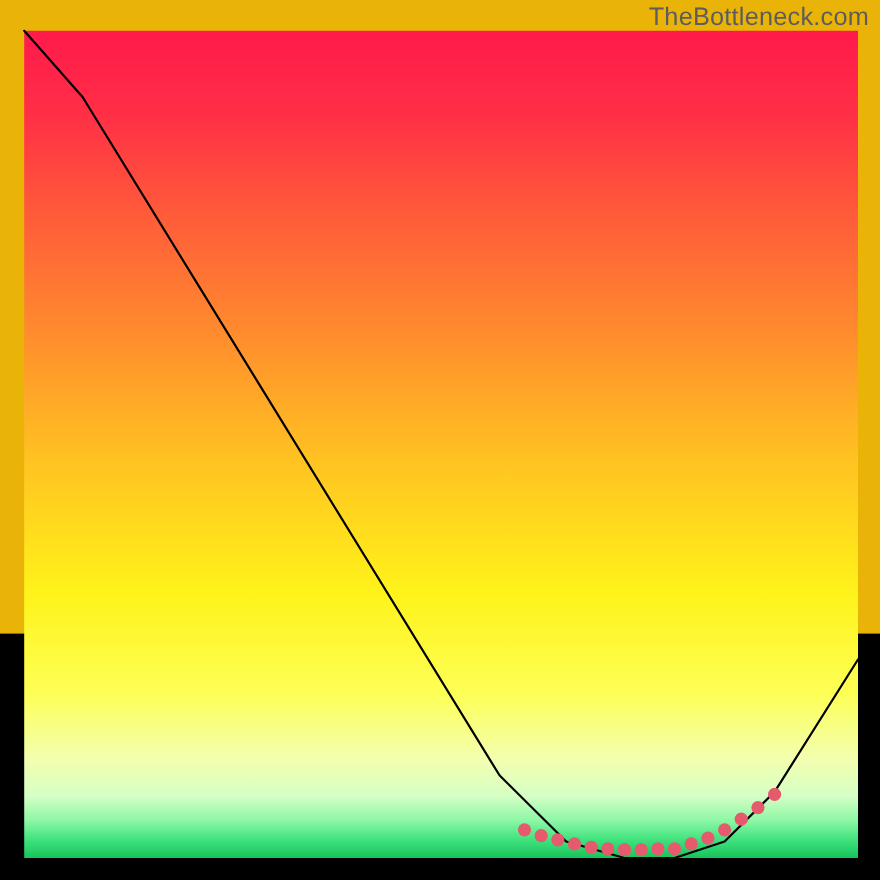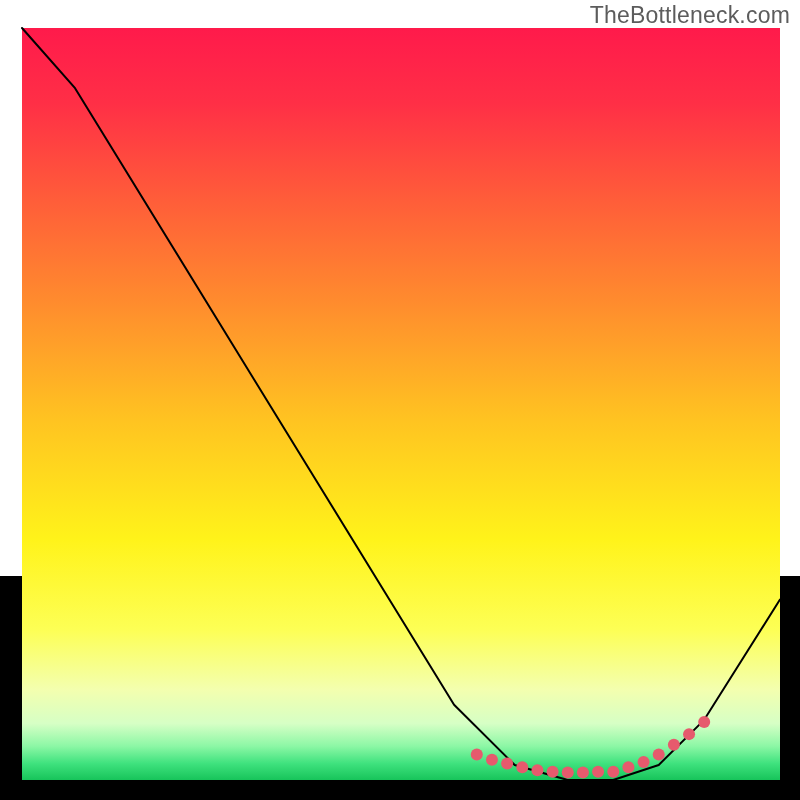--- a/index.html
+++ b/index.html
@@ -7,21 +7,21 @@
     padding: 0;
     width: 800px;
     height: 800px;
     background: #000;
     overflow: hidden;
   }
   .stage {
     position: relative;
     width: 800px;
     height: 576px;
-    background: #ffffff;
+    background: #eab308;
   }
   svg {
     position: absolute;
     top: 0;
     left: 0;
   }
   .watermark {
     position: absolute;
     top: 2px;
     right: 10px;

